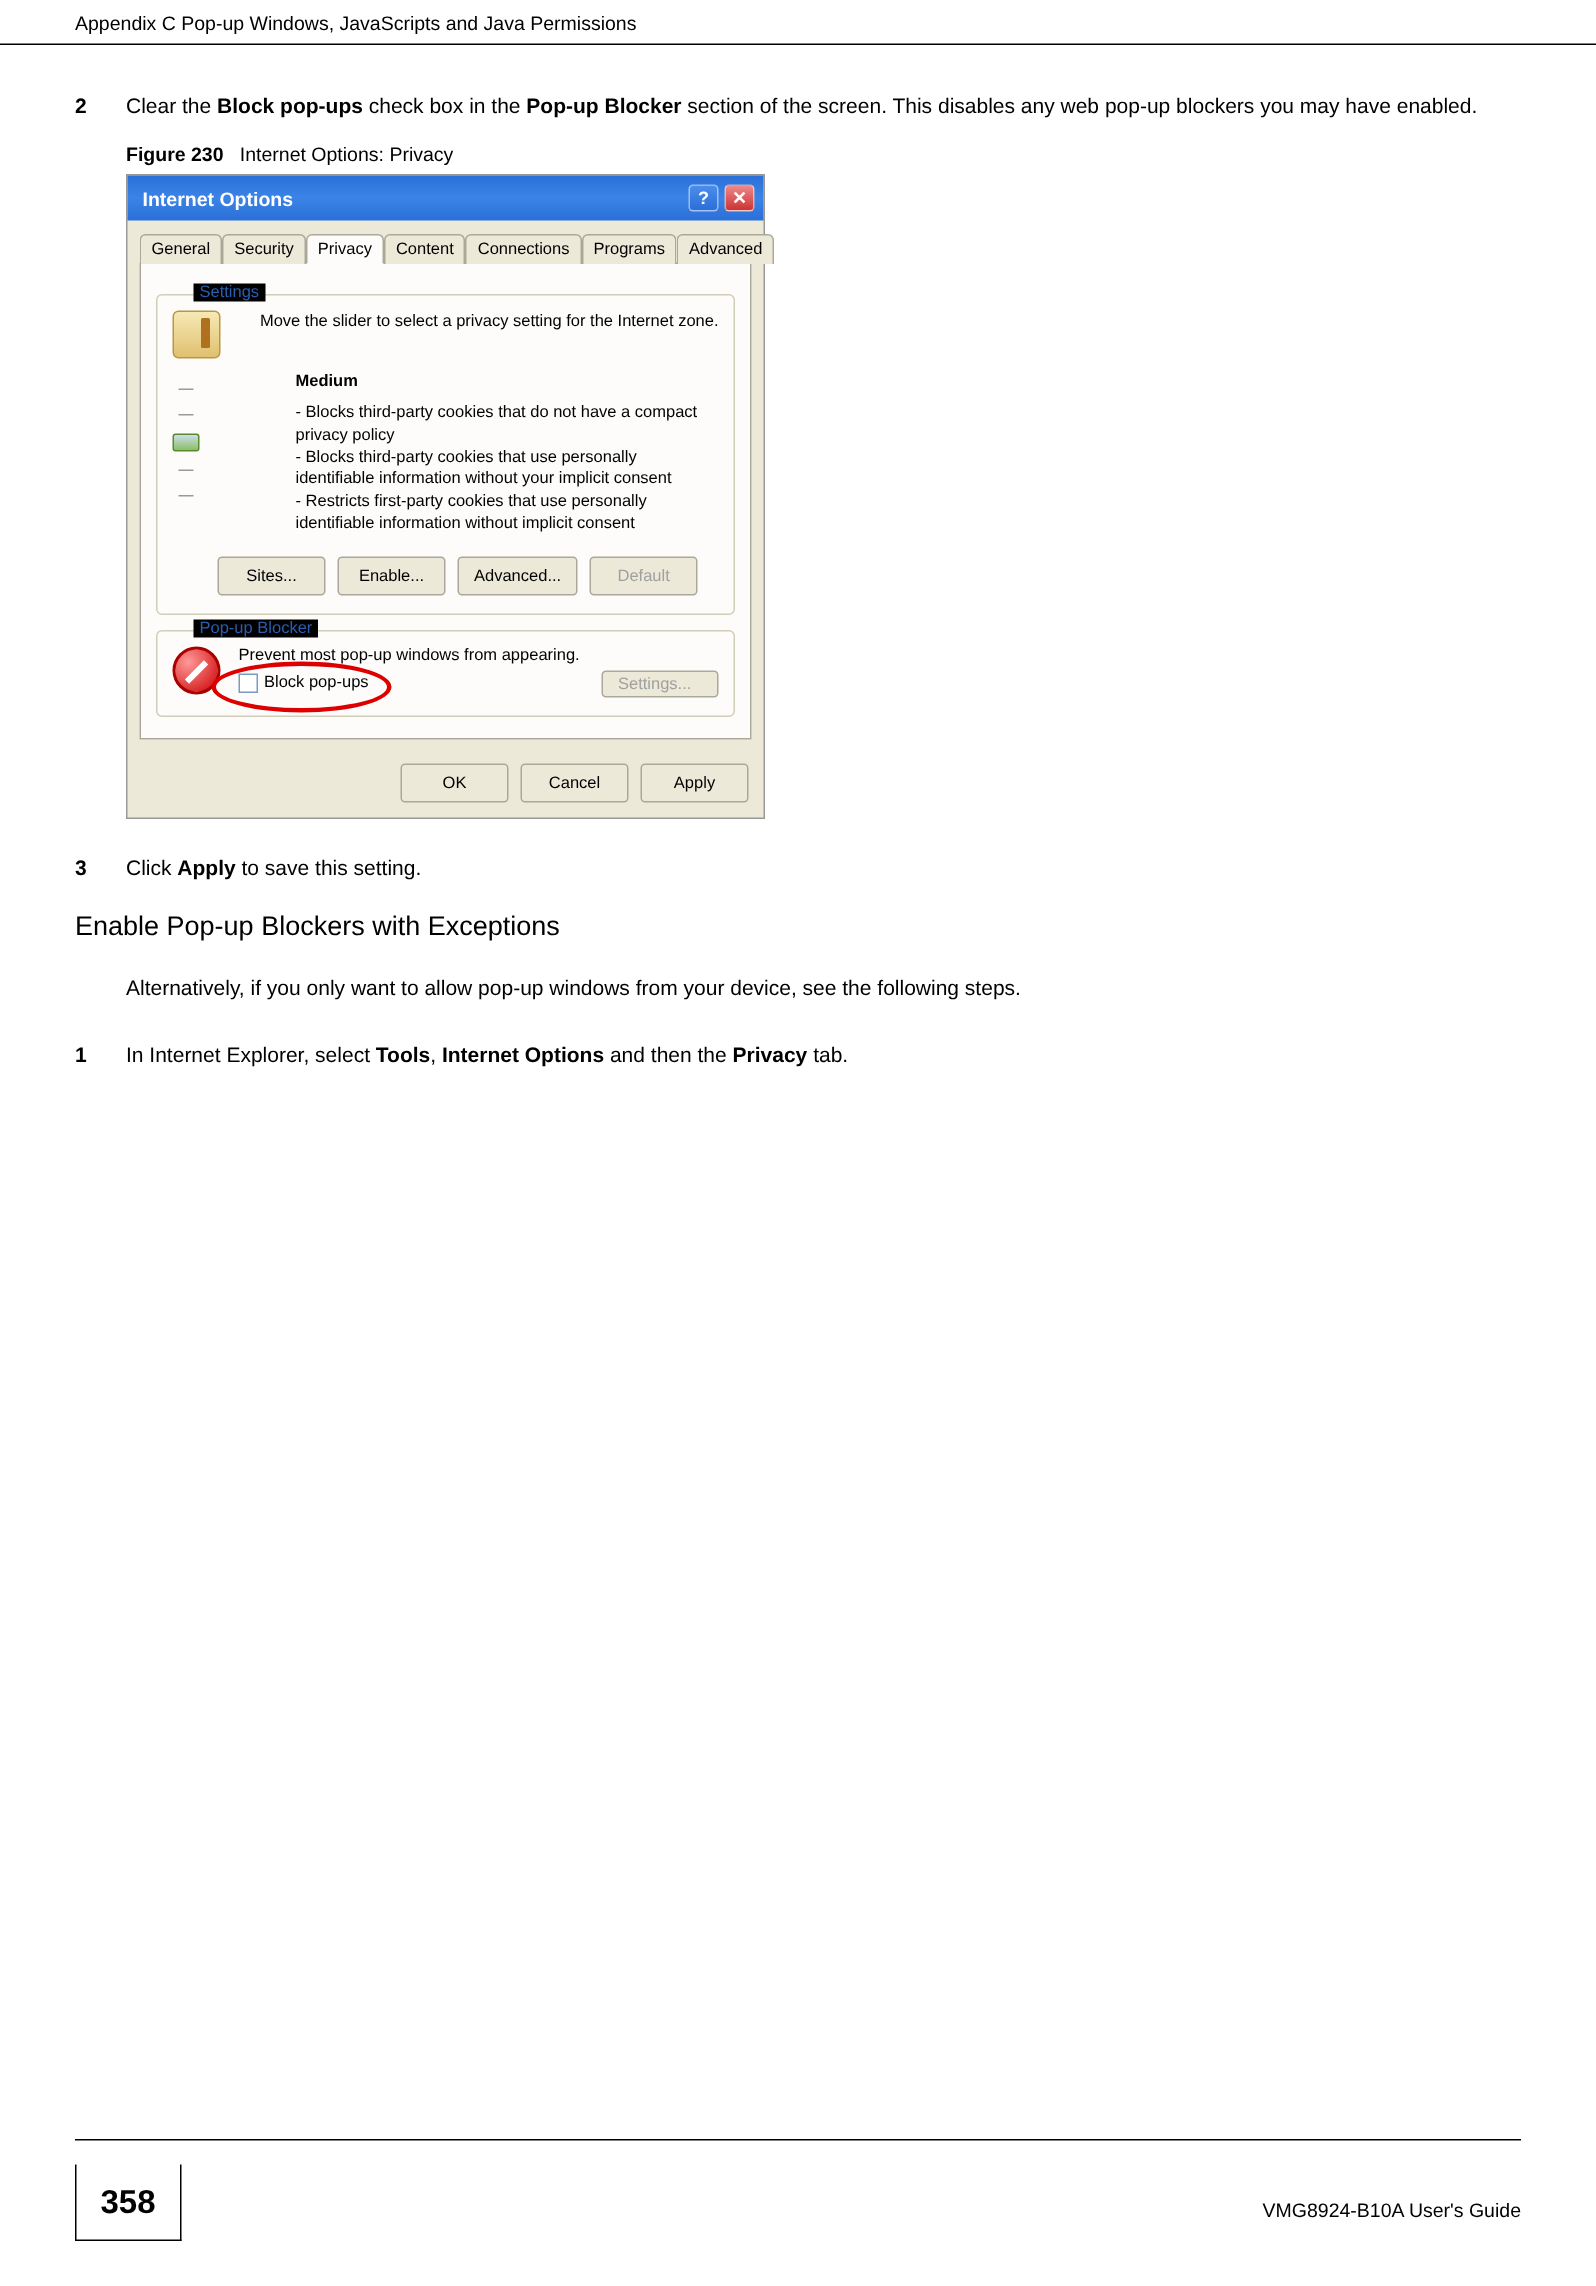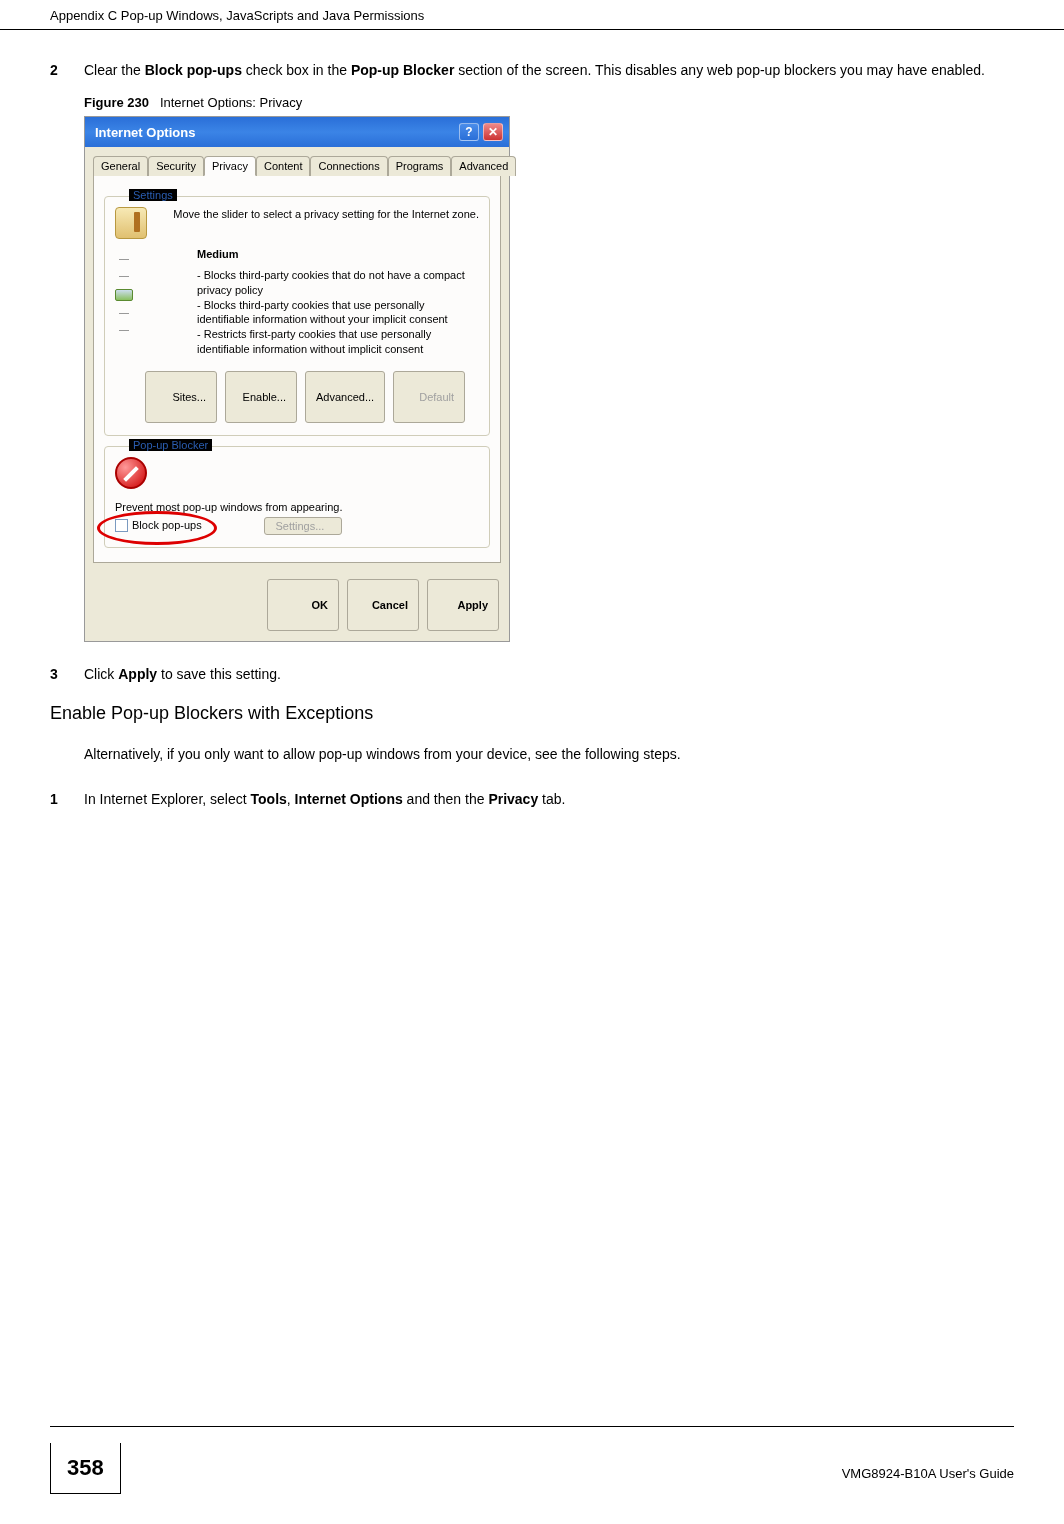--- a/index.html
+++ b/index.html
@@ -144,29 +144,29 @@
       background: linear-gradient(#cde,#8ac060);
       border: 1px solid #5a8a30;
       border-radius: 2px;
       margin: 4px 0;
     }
     .slider-desc { flex: 1; font-size: 11px; line-height: 1.35; margin-left: 48px; }
     .slider-desc .level { font-weight: bold; margin-bottom: 6px; display: block; }
     .btn-row { display: flex; gap: 8px; margin-top: 14px; justify-content: flex-start; padding-left: 30px; }
     .dlg-btn {
       min-width: 72px;
-      padding: 19px 10px;
+      padding: 6px 10px;
       background: #ece9d8;
       border: 1px solid #aca899;
       border-radius: 3px;
       font-size: 11px;
-      text-align: right;
+      text-align: center;
     }
     .dlg-btn.disabled { color: #a0a0a0; }
-    .popup-row { display: flex; gap: 12px; align-items: flex-start; flex-direction: column; }
+    .popup-row { display: flex; gap: 12px; align-items: flex-start; }
     .popup-icon {
       width: 32px; height: 32px;
       border-radius: 16px;
       background: radial-gradient(circle at 30% 30%, #f99, #c00);
       border: 2px solid #a00;
       position: relative;
       flex-shrink: 0;
     }
     .popup-icon::after {
       content: "";
@@ -206,21 +206,20 @@
       border-radius: 3px;
       font-size: 11px;
       color: #a0a0a0;
       margin-top: 4px;
     }
     .bottom-btns {
       display: flex;
       gap: 8px;
       justify-content: flex-end;
       padding: 8px 10px 10px 10px;
-      font-weight: bold;
     }
     .section-heading {
       font-weight: normal;
       font-size: 18px;
       margin: 18px 0 20px 0;
     }
     .para {
       margin-left: 34px;
       margin-bottom: 24px;
       line-height: 1.5;

